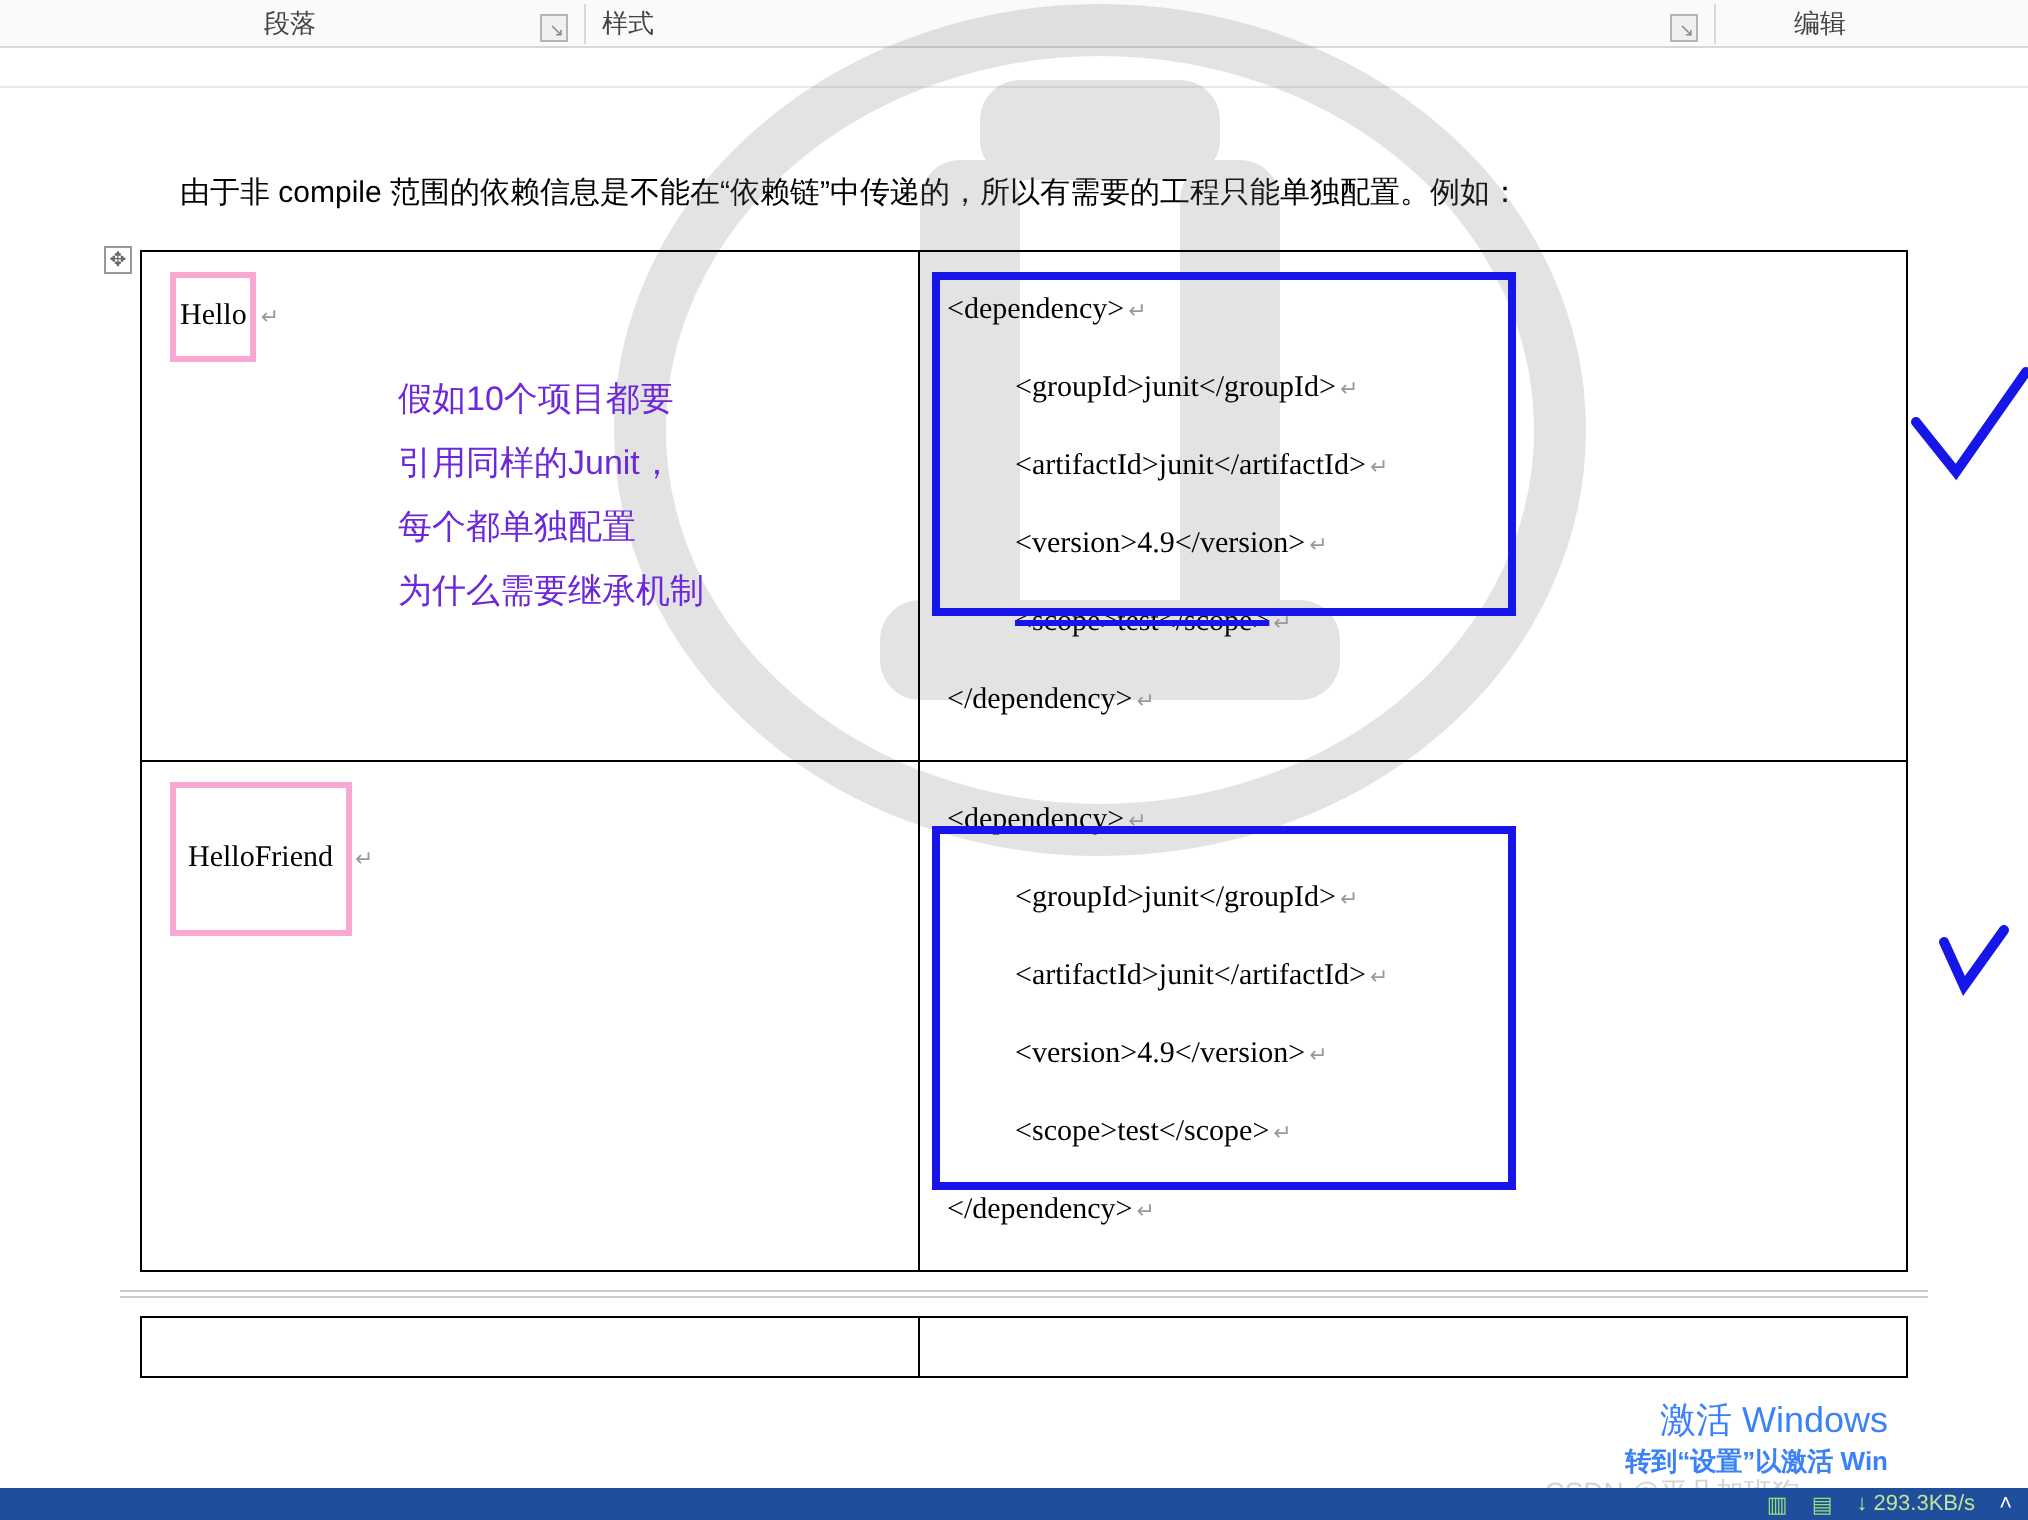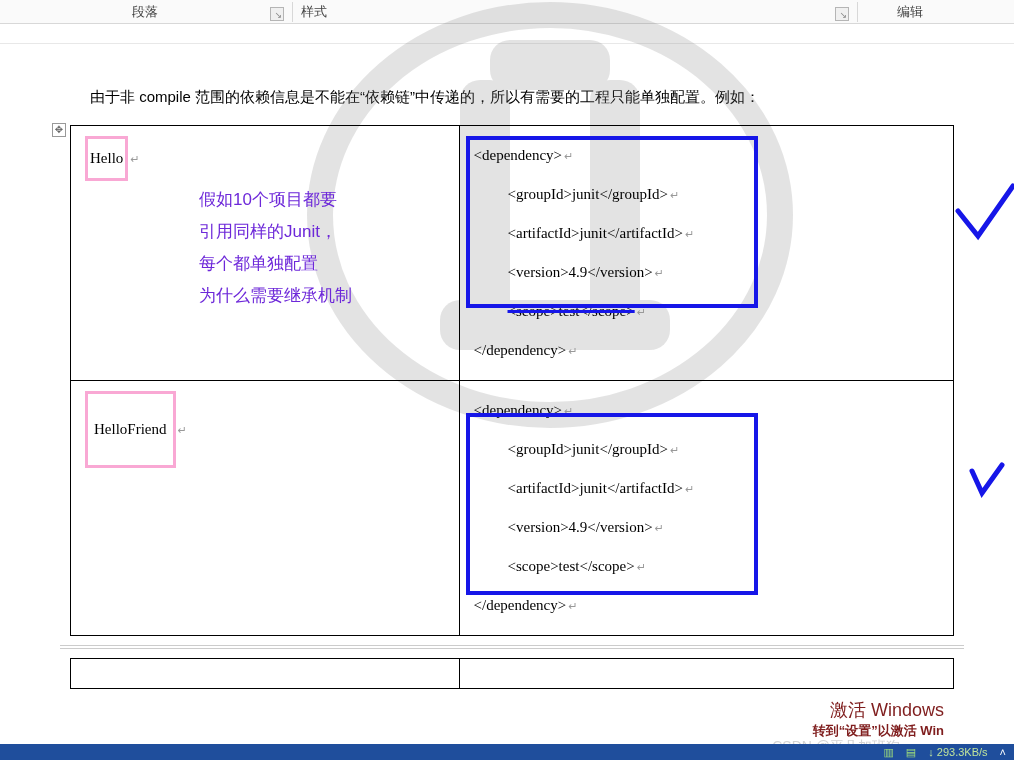--- a/index.html
+++ b/index.html
@@ -114,21 +114,21 @@
     }
     .strike { text-decoration: line-through; text-decoration-color:#1616e8; text-decoration-thickness:3px;}
     .page-break {
       height:10px; background:
         linear-gradient(to bottom, #fff 0 3px, #ccc 3px 4px, #fff 4px 6px, #ccc 6px 7px, #fff 7px);
       margin: 6px -10px;
     }
 
     .wm-text {
       position:absolute; right:20px; bottom:30px; text-align:right;
-      color:#7f1d1d; font-size:18px; font-family:"Microsoft YaHei", sans-serif;
+      color:#3b82f6; font-size:18px; font-family:"Microsoft YaHei", sans-serif;
       pointer-events:none;
     }
     .wm-text .sub { font-size:13px;font-weight:bold; }
     .csdn-wm {
       position:absolute; right:64px; bottom:14px; color:#c9c9c9D0; font-size:14px;
       font-family:"Microsoft YaHei", sans-serif; pointer-events:none;
     }
 
     .taskbar {
       position:absolute; left:0; right:0; bottom:0; height:16px;

